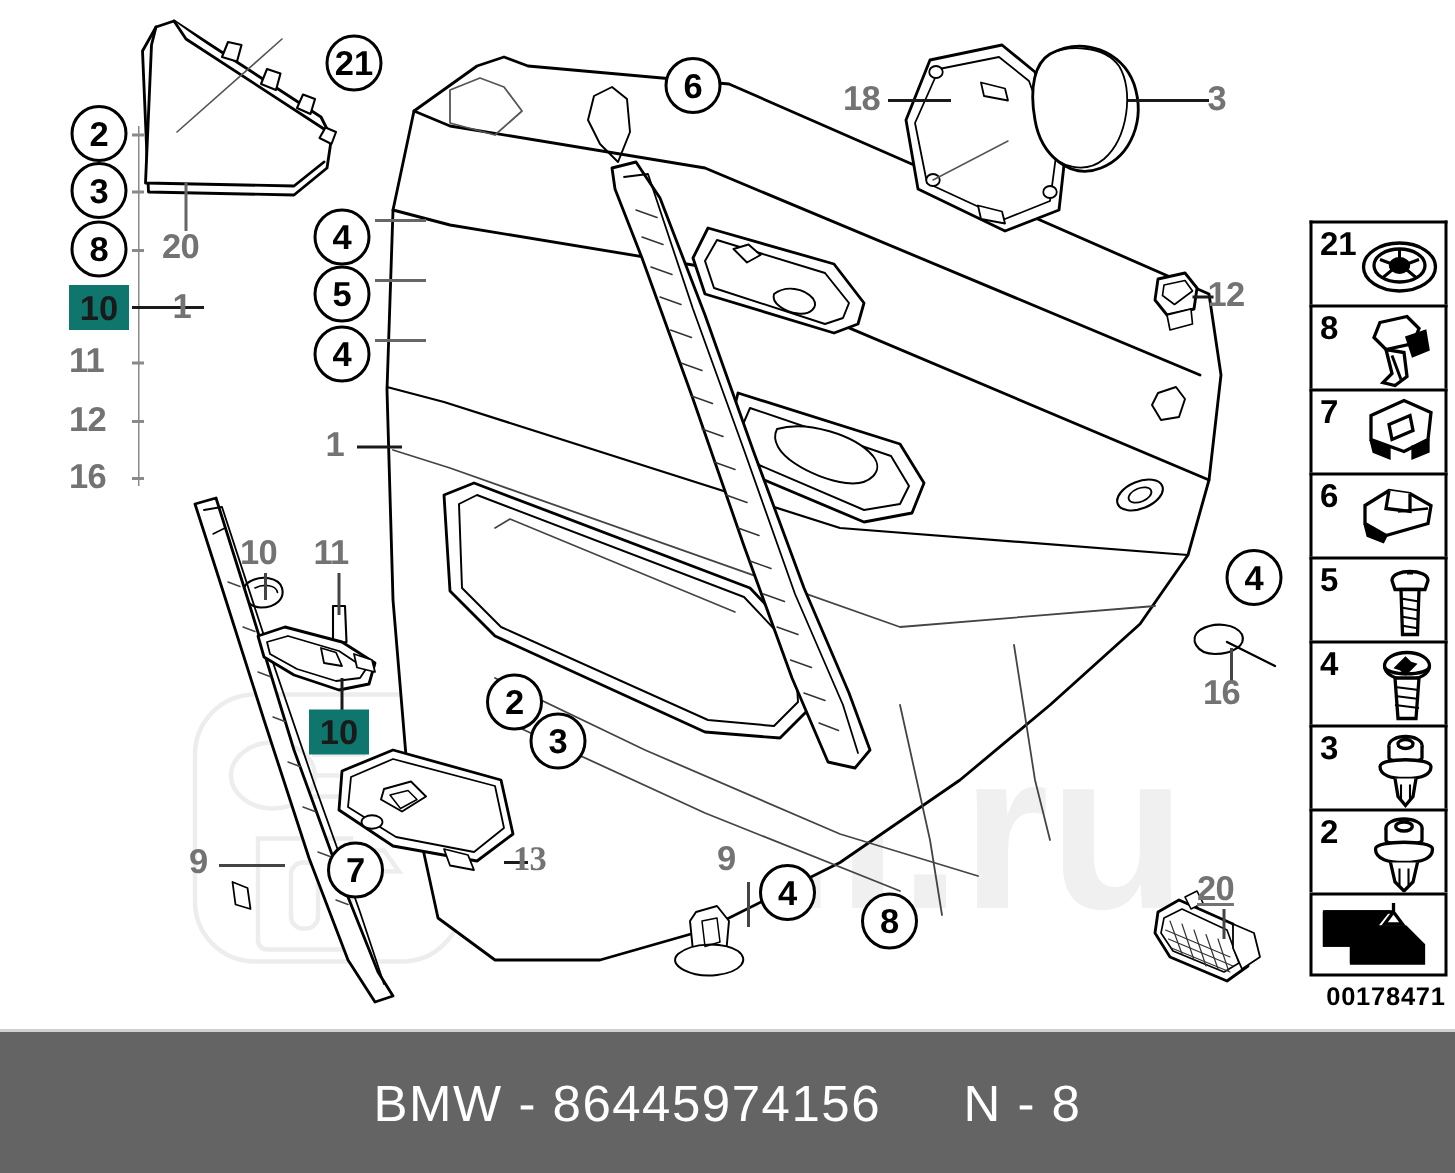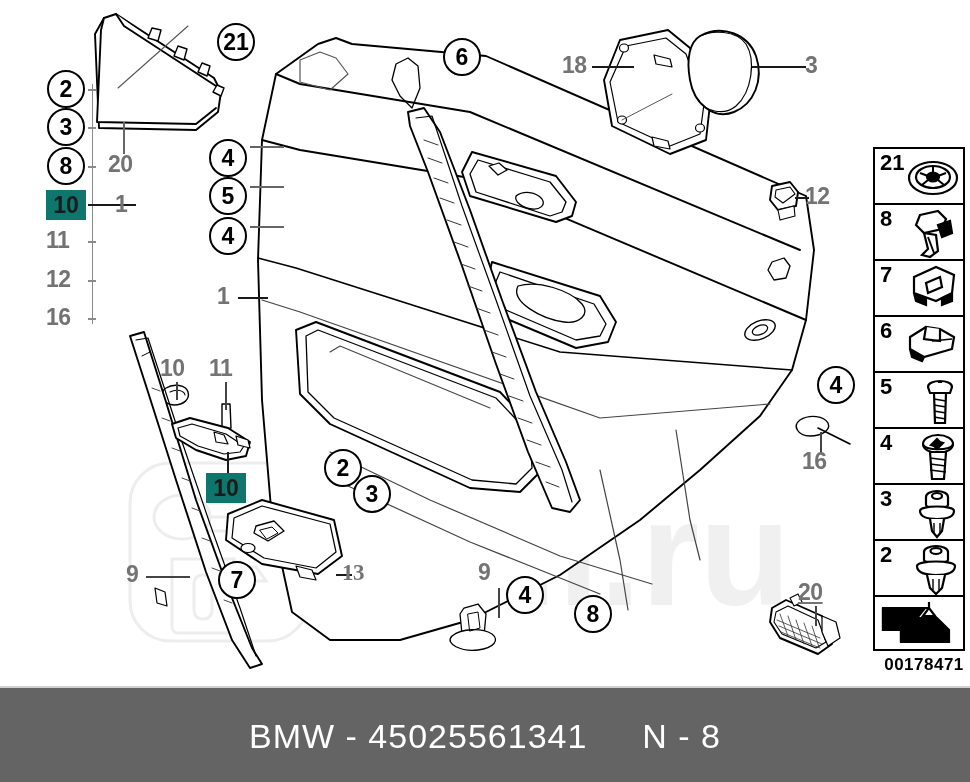--- a/index.html
+++ b/index.html
@@ -390,19 +390,19 @@
                 <path d="M4 6 L4 28 L22 28 L22 40" fill="none" stroke="#000"></path>
               </g>
             </svg></span>
         </div>
       </div>
     <div class="code">00178471</div>
   </div>
 
   <div id="footer">
     <div class="ftxt">
-      <span>BMW - 45025561341</span>
+      <span>BMW - 86445974156</span>
       <span class="fgap"></span>
       <span>N - 8</span>
     </div>
   </div>
 
 </div>
 
 </body></html>

